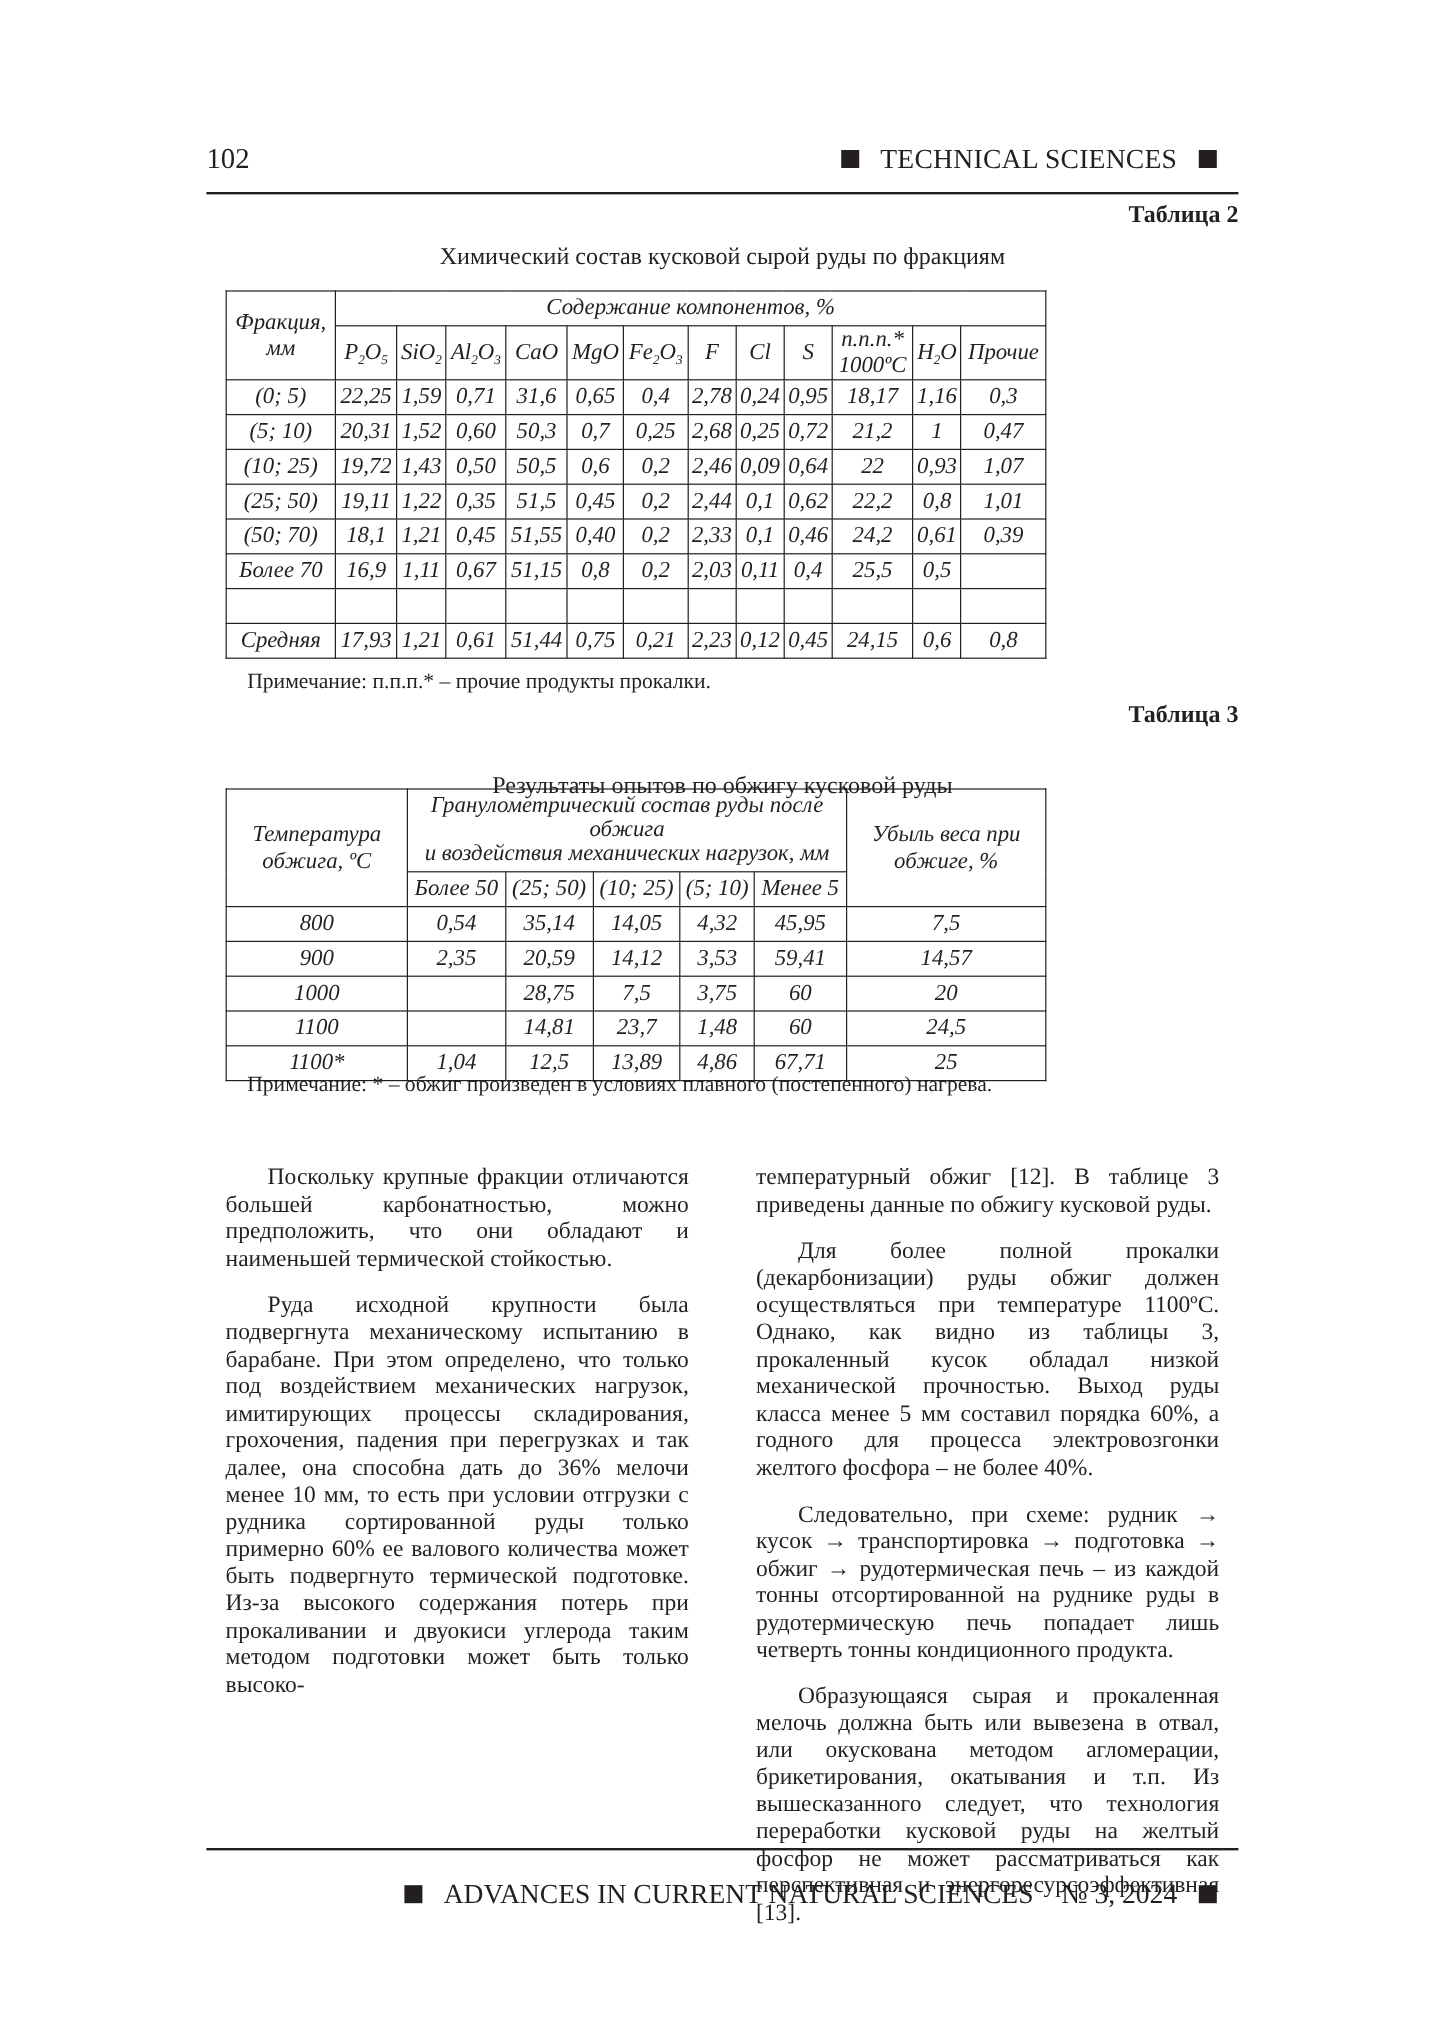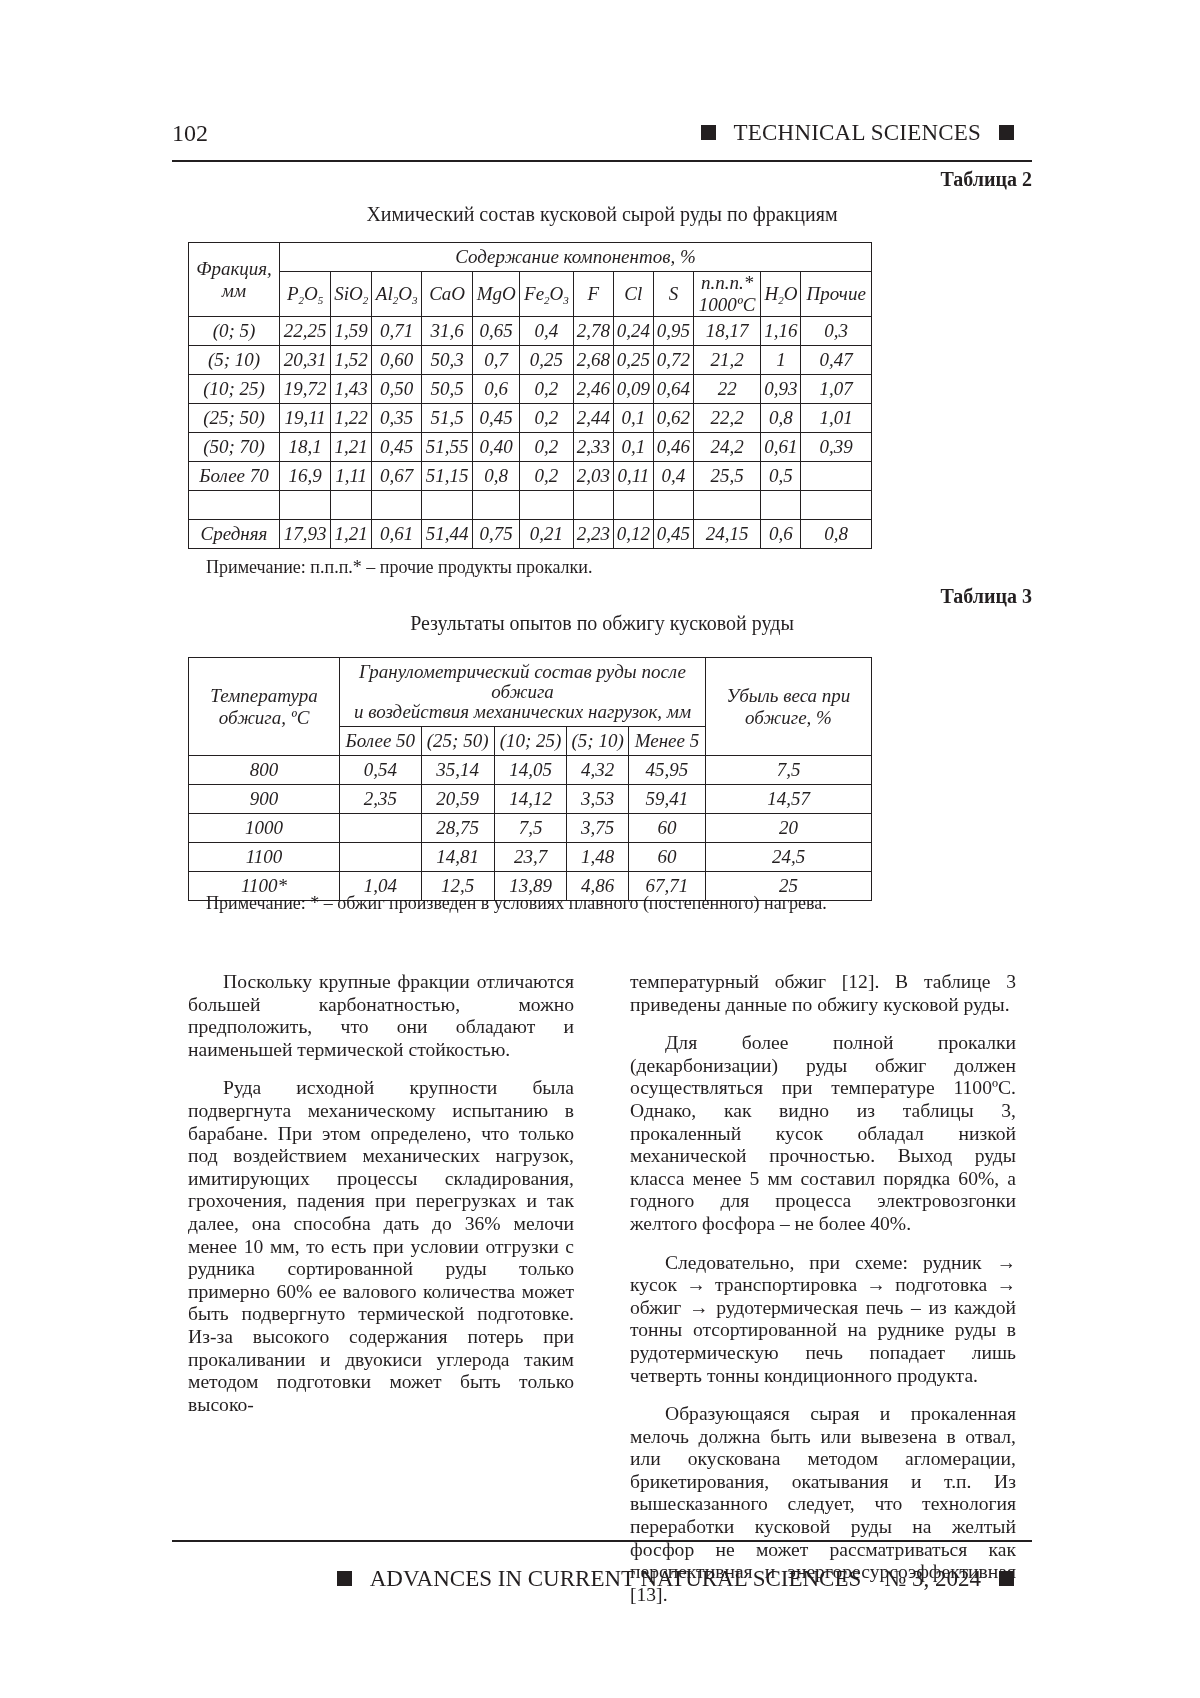--- a/index.html
+++ b/index.html
@@ -170,21 +170,21 @@
         <td>0,45</td>
         <td>24,15</td>
         <td>0,6</td>
         <td>0,8</td>
       </tr>
     </tbody>
 </table>
 <div class="note" style="top:557px">Примечание: п.п.п.* – прочие продукты прокалки.</div>
 
 <div class="tlabel" style="top:585px">Таблица 3</div>
-<div class="tcap" style="top:612px">Результаты опытов по обжигу кусковой руды</div>
+<div class="tcap" style="top:644px">Результаты опытов по обжигу кусковой руды</div>
 <table id="t3" style="top:657px">
   <thead>
     <tr>
       <th rowspan="2" style="width:150px">Температура обжига, ºС</th>
       <th colspan="5" style="line-height:20px;padding:4px 0"><span>Гранулометрический состав руды после обжига</span><br><span>и воздействия механических нагрузок, мм</span></th>
       <th rowspan="2" style="width:165px">Убыль веса при обжиге, %</th>
     </tr>
     <tr id="t3cols">
         <th>Более 50</th>
         <th>(25; 50)</th>

